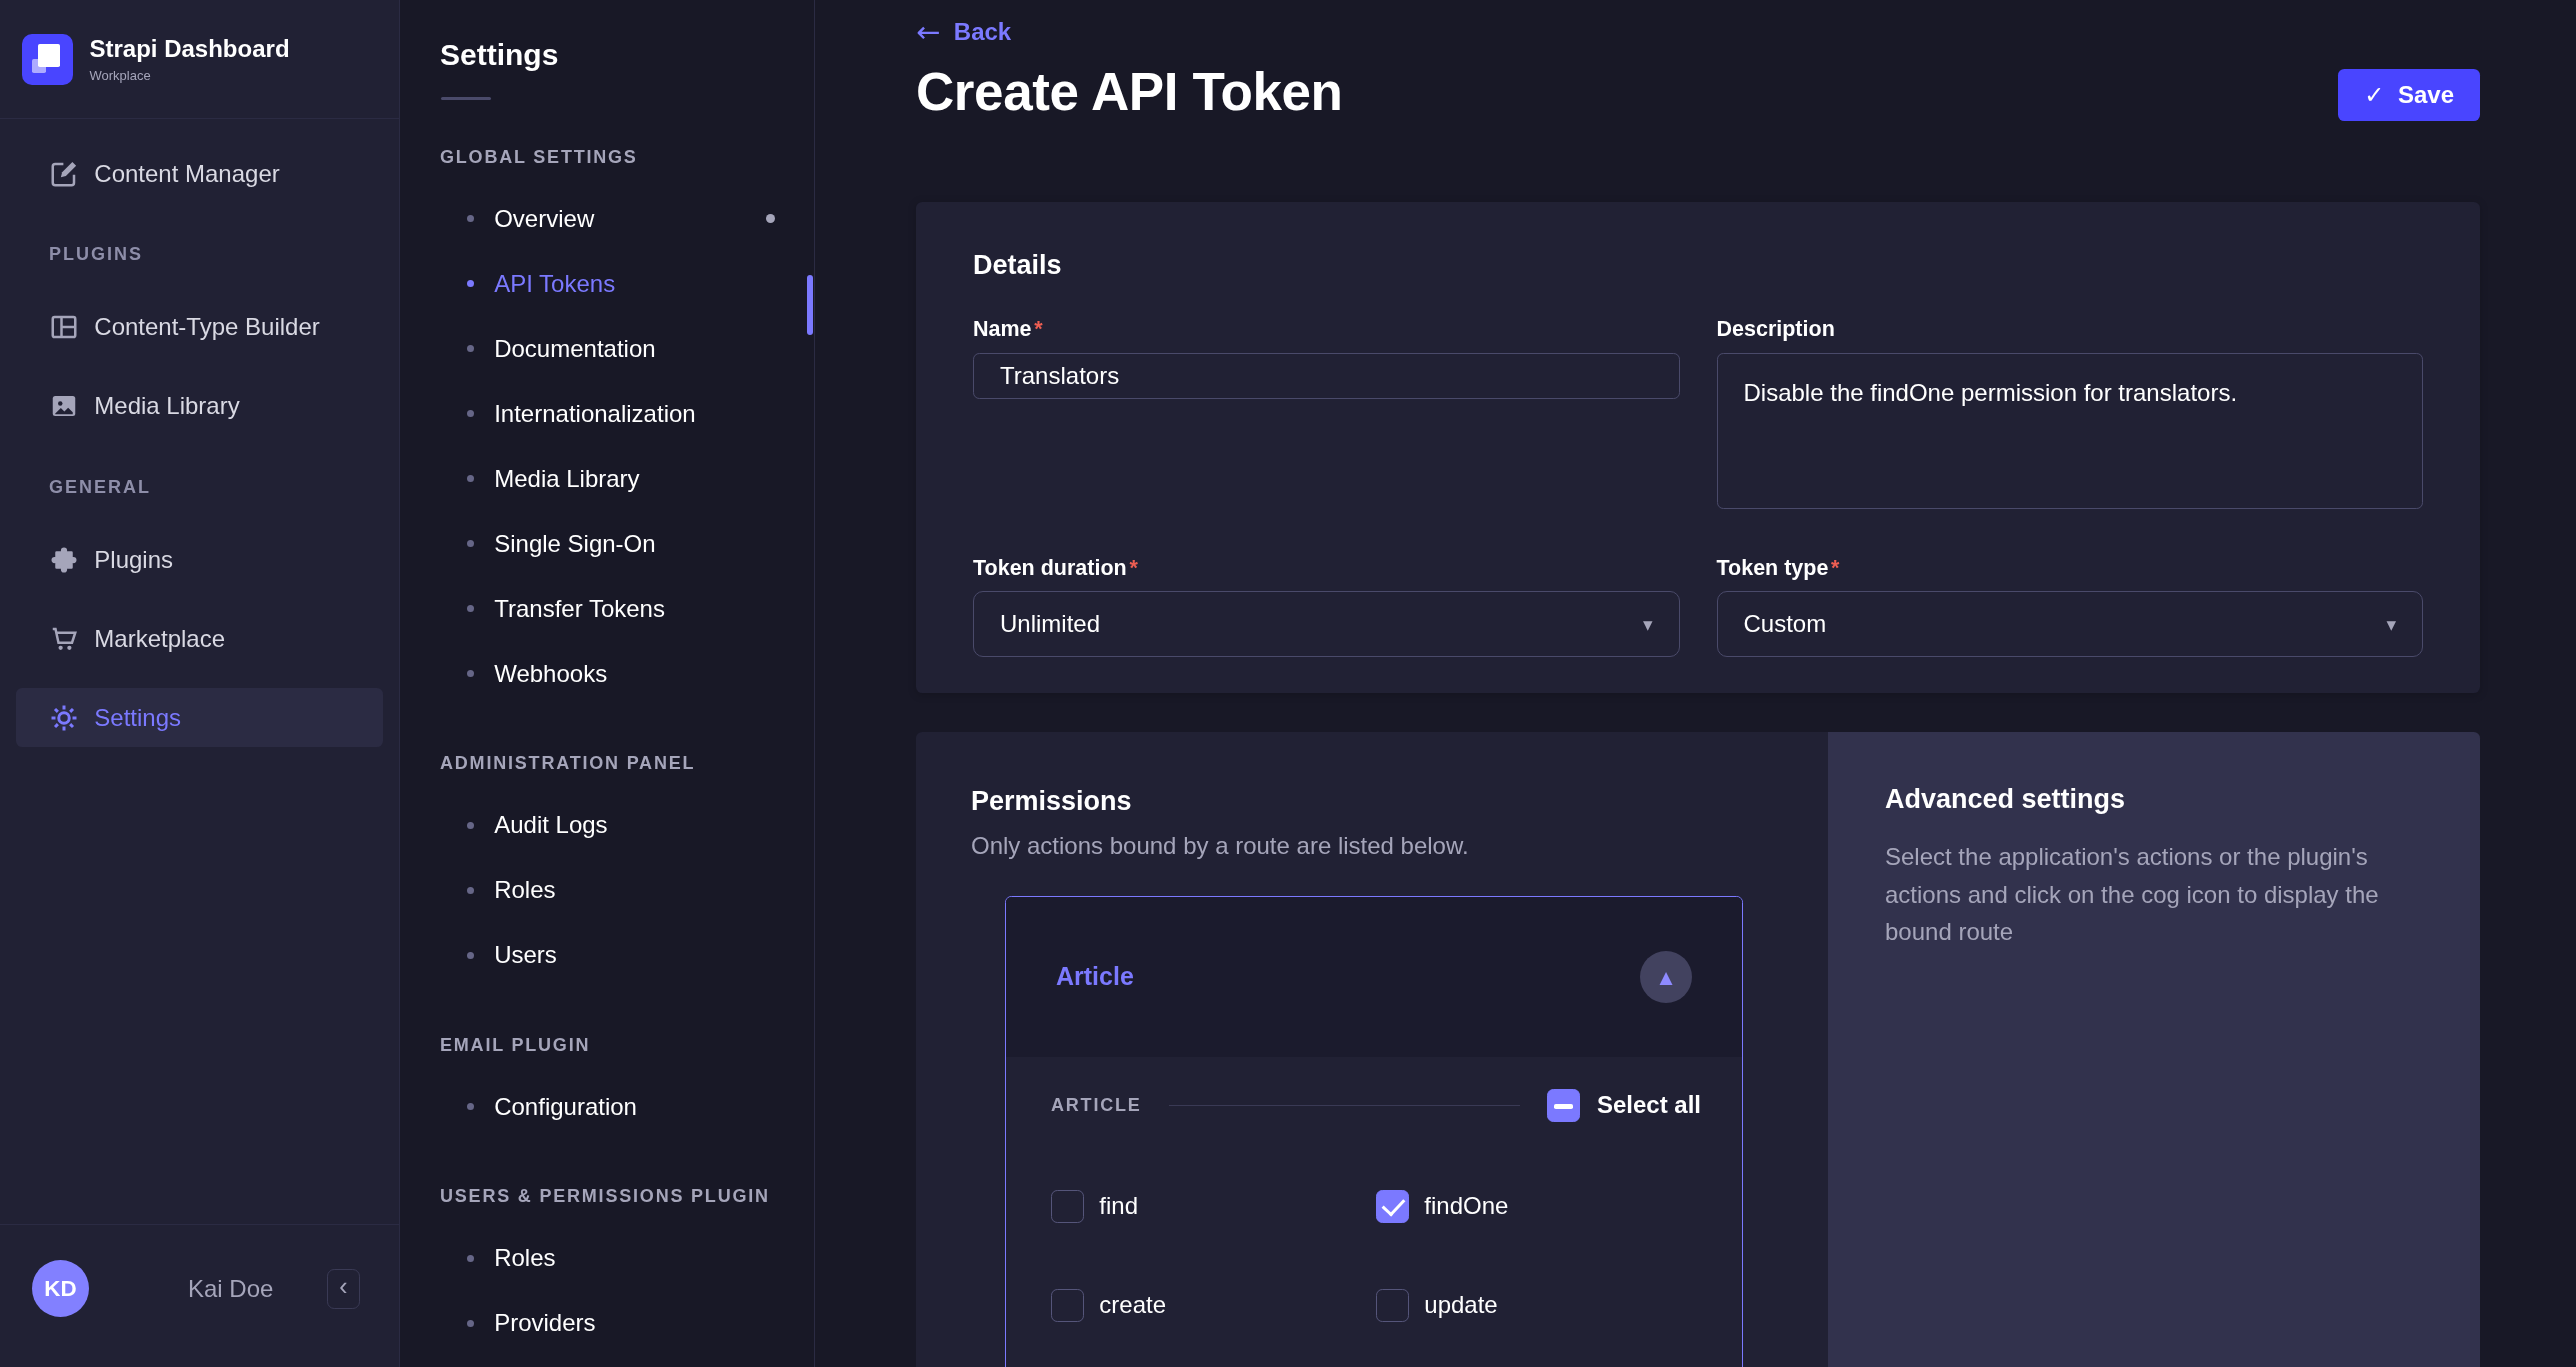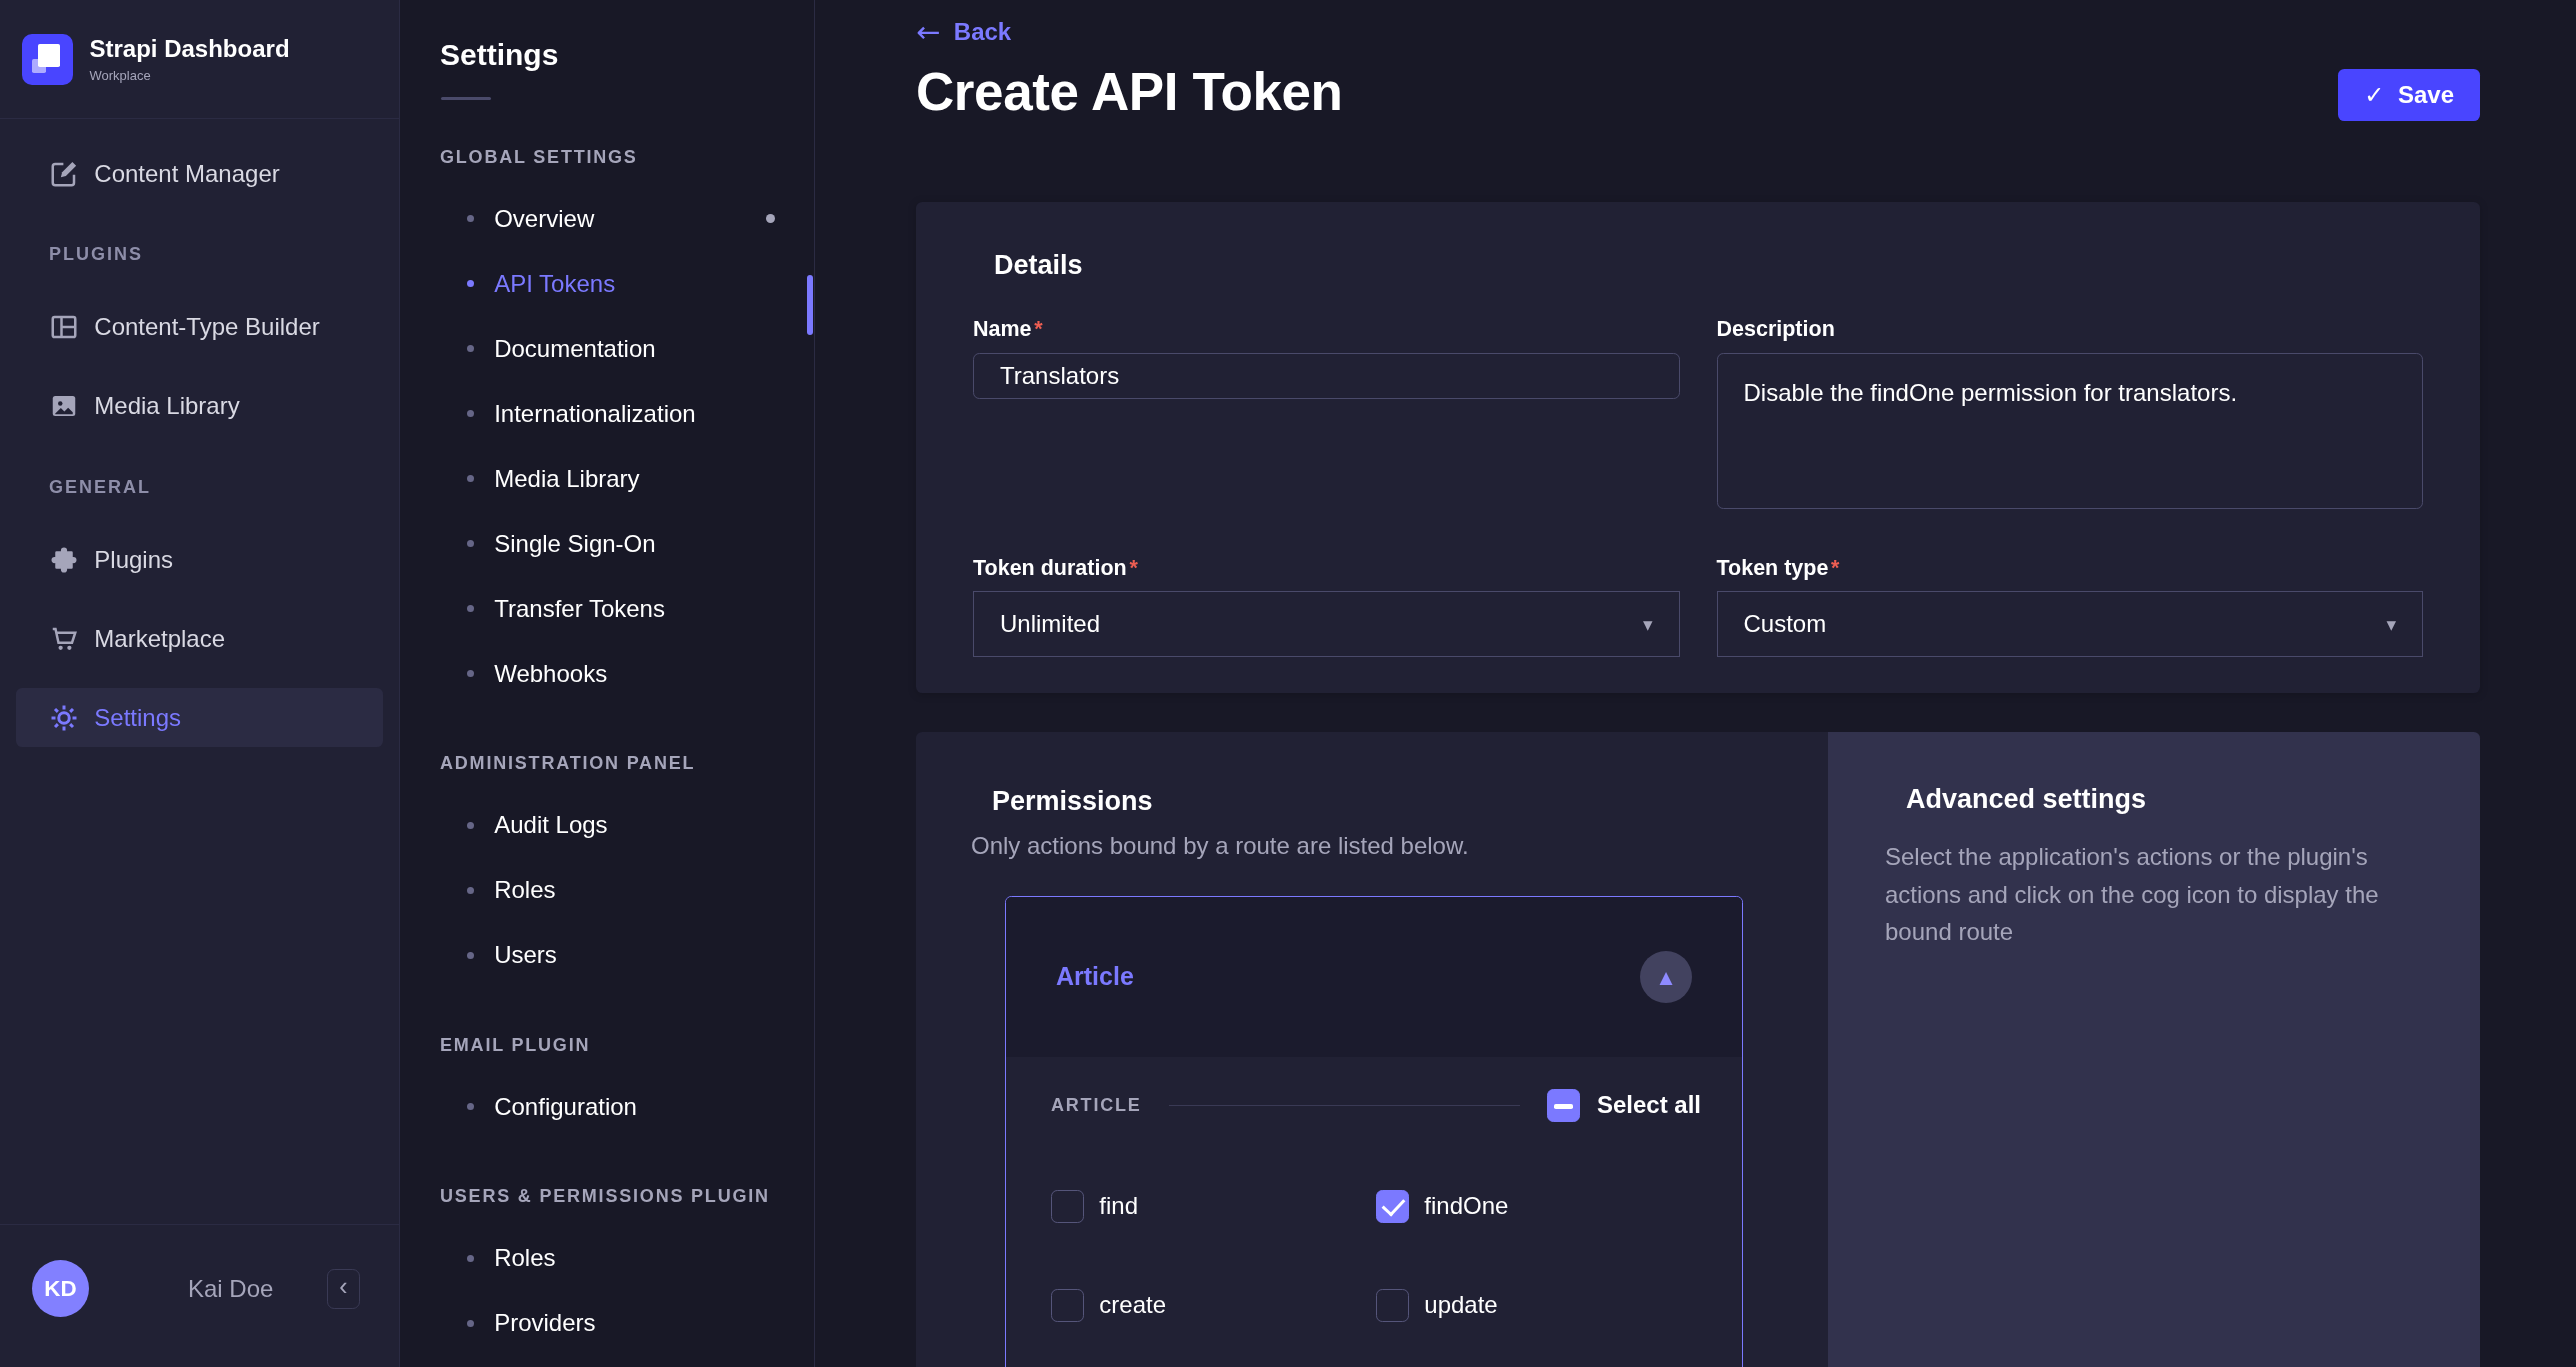--- a/index.html
+++ b/index.html
@@ -75,31 +75,31 @@
   .page-title { font-size:53px; font-weight:700; color:#fff; margin-top:10.8px;
     letter-spacing:-0.4px; }
   .save-btn { position:absolute; right:96px; top:69px; height:52px; padding:0 26px;
     background:#4945ff; border:none; border-radius:6.3px; color:#fff; font-size:24px;
     font-weight:700; display:flex; align-items:center; gap:13.5px; cursor:pointer;
     font-family:inherit; }
   .save-check { font-family:"DejaVu Sans","Liberation Sans",sans-serif; font-size:24px; }
 
   .details-card { margin-top:80px; background:#212134; border-radius:6.3px;
     padding:48px 57px 36px 57px; box-shadow:0 1.8px 9px rgba(0,0,0,.18); }
-  .card-heading { font-size:27px; font-weight:700; color:#fff;margin-left:21px; }
+  .card-heading { font-size:27px; font-weight:700; color:#fff; }
   .form-grid { display:grid; grid-template-columns:1fr 1fr; column-gap:37px;
     row-gap:47px; margin-top:36px; }
   .field-label { font-size:21.5px; font-weight:700; color:#fff; margin-bottom:10.8px; }
   .req { color:#ee5e52; margin-left:2.7px; }
   .text-input { width:100%; height:46px; border:0.9px solid #4a4a6a; border-radius:6.3px;
     background:transparent; color:#fff; font-size:24px; padding:0 26px;
     font-family:inherit; outline:none; }
   .textarea-box { width:100%; height:156px; border:0.9px solid #4a4a6a; border-radius:6.3px;
     color:#fff; font-size:24px; padding:22.4px 26px; line-height:1.4; }
-  .select-box { width:100%; height:66px; border:0.9px solid #4a4a6a; border-radius:0;
+  .select-box { width:100%; height:66px; border:0.9px solid #4a4a6a; border-radius:10px;
     color:#fff; font-size:24px; padding:12px 26px; display:flex; align-items:center;
     justify-content:space-between; cursor:pointer; }
   .caret { color:#a5a5ba; font-size:19px;
     font-family:"DejaVu Sans","Liberation Sans",sans-serif; }
 
   
   .perm-row { display:flex; margin-top:39px; height:653px; border-radius:6.3px 6.3px 0 0; }
   .perm-card { width:912px; flex:none; background:#212134; border-radius:6.3px 0 0 0;
     padding:54px 0 0 55px; }
   .perm-sub { font-size:24px; color:#a5a5ba; margin-top:14.4px; }

